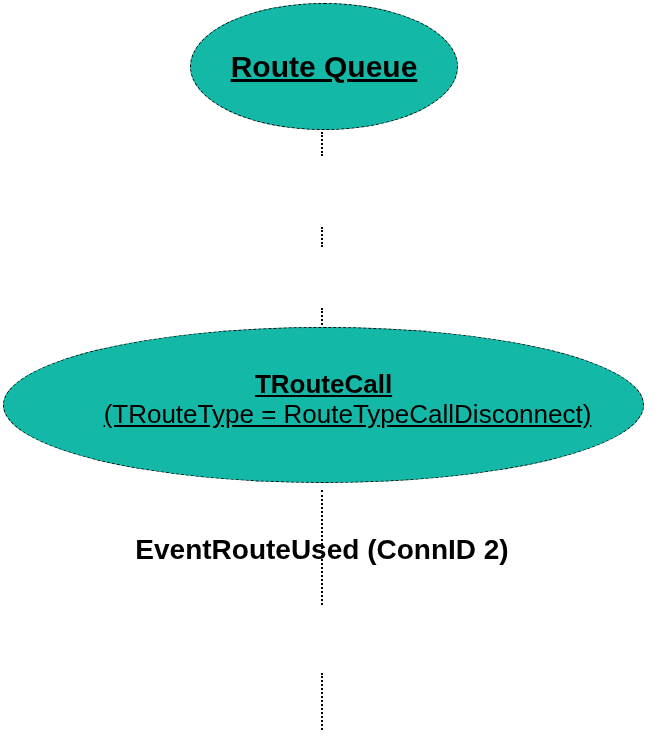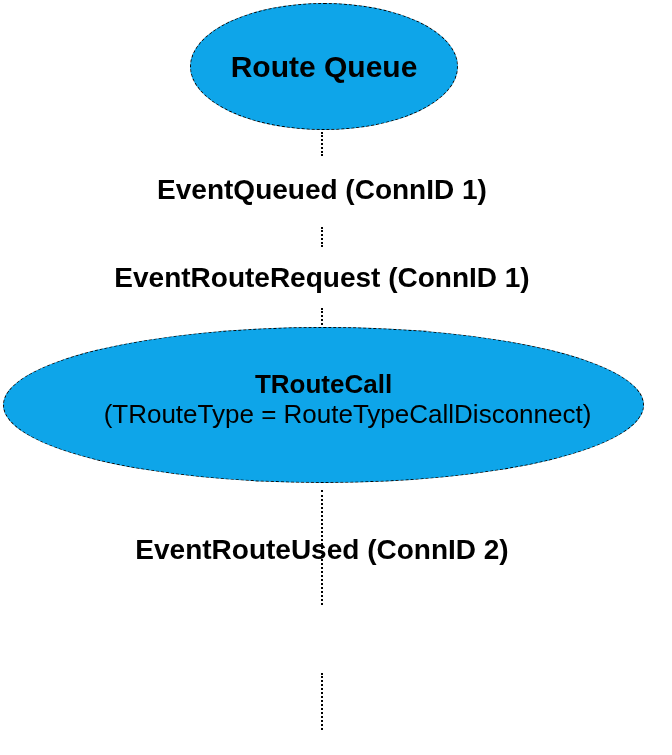--- a/index.html
+++ b/index.html
@@ -13,28 +13,29 @@
     height: 755px;
     background: #ffffff;
     font-family: "Liberation Sans", sans-serif;
     color: #000000;
     overflow: hidden;
   }
   .ellipse {
     position: absolute;
     box-sizing: border-box;
     border-radius: 50%;
-    background: #0ea5e9;
+    background: #14b8a6;
     border: 1px dashed #000000;
     display: flex;
     flex-direction: column;
     align-items: center;
     justify-content: center;
     text-align: center;
     z-index: 2;
+    text-decoration: underline;
   }
   #top-ellipse {
     left: 190px;
     top: 3px;
     width: 268px;
     height: 127px;
   }
   #mid-ellipse {
     left: 3px;
     top: 327px;
@@ -98,23 +99,21 @@
   <div id="top-ellipse" class="ellipse">
     <div class="top-ellipse-label">Route Queue</div>
   </div>
 
   <div id="seg-a" class="vline"></div>
   <div id="seg-b" class="vline"></div>
   <div id="seg-c" class="vline"></div>
   <div id="seg-d" class="vline"></div>
   <div id="seg-e" class="vline"></div>
 
-  <div id="event-1" class="event-label">EventQueued (ConnID 1)</div>
 
-  <div id="event-2" class="event-label">EventRouteRequest (ConnID 1)</div>
 
   <div id="mid-ellipse" class="ellipse">
     <div class="mid-text-block">
       <div class="mid-title">TRouteCall</div>
       <div class="mid-subtitle">(TRouteType = RouteTypeCallDisconnect)</div>
     </div>
   </div>
 
   <div id="event-3" class="event-label">EventRouteUsed (ConnID 2)</div>
 

